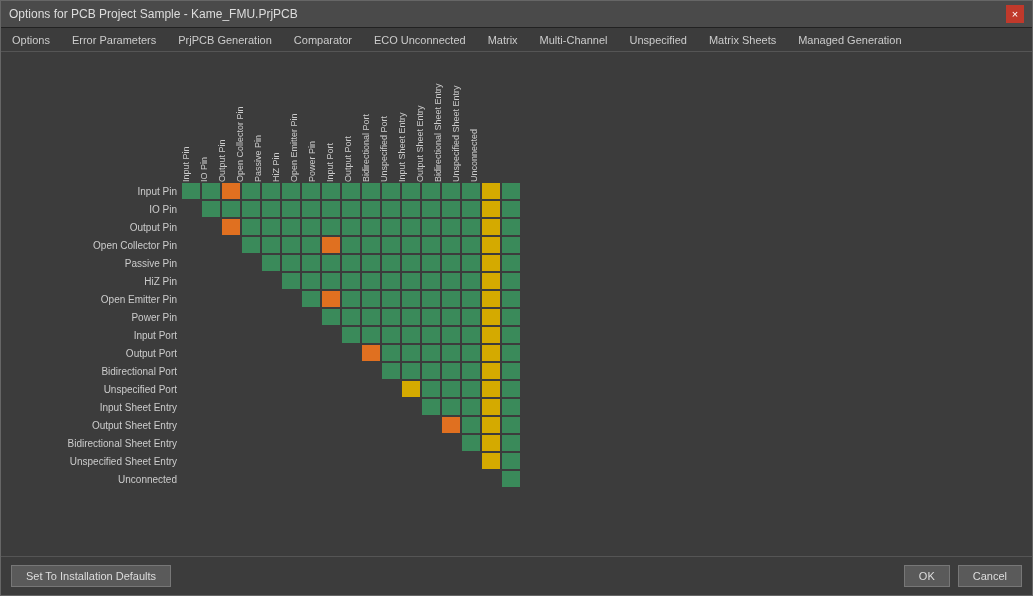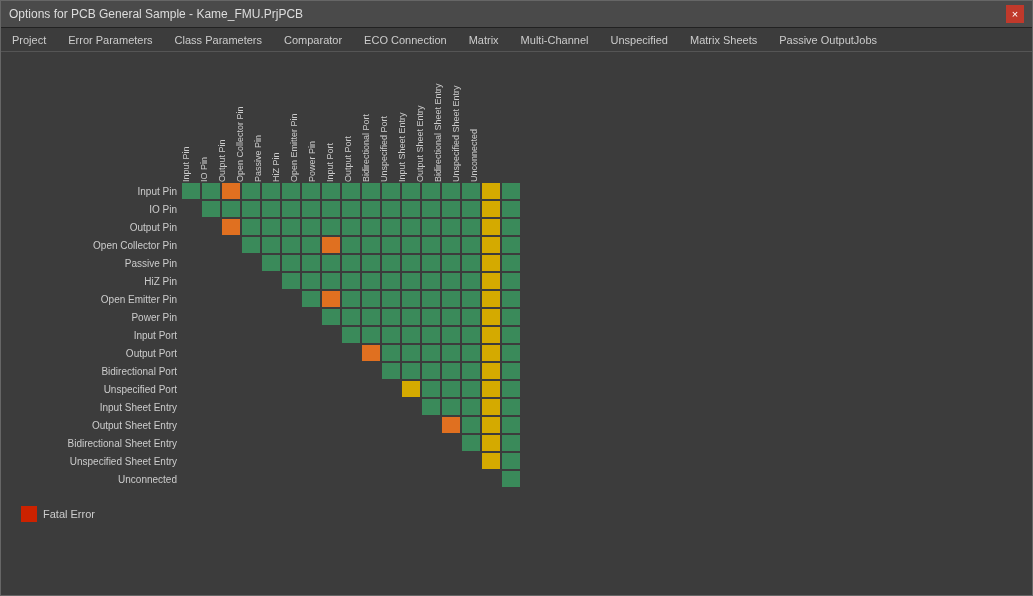--- a/index.html
+++ b/index.html
@@ -93,35 +93,35 @@
     .ok-cancel {
       display: flex;
       gap: 8px;
     }
   </style>
 </head>
 <body>
 
 <div class="dialog">
   <div class="title-bar">
-    <span class="title-bar-text">Options for PCB General Sample - Kame_FMU.PrjPCB</span>
+    <span class="title-bar-text">Options for PCB Project Sample - Kame_FMU.PrjPCB</span>
     <button class="close-btn">×</button>
   </div>
 
   <div class="tabs">
-    <div class="tab">Project</div>
+    <div class="tab">Options</div>
     <div class="tab">Error Parameters</div>
-    <div class="tab">Class Parameters</div>
+    <div class="tab">PrjPCB Generation</div>
     <div class="tab">Comparator</div>
-    <div class="tab">ECO Connection</div>
+    <div class="tab">ECO Unconnected</div>
     <div class="tab">Matrix</div>
     <div class="tab">Multi-Channel</div>
     <div class="tab">Unspecified</div>
     <div class="tab">Matrix Sheets</div>
-    <div class="tab">Passive OutputJobs</div>
+    <div class="tab">Managed Generation</div>
   </div>
 
   <div class="content">
     <div style="display:flex; flex:1; overflow:hidden;">
 
       <div style="flex:1; overflow:auto;">
         <div style="position:relative; display:inline-block;">
           
           <div style="display:flex;">
 
@@ -519,24 +519,27 @@
             <div style="width:18px;height:16px;background:transparent;margin:1px;"></div>
             <div style="width:18px;height:16px;background:transparent;margin:1px;"></div>
             <div style="width:18px;height:16px;background:transparent;margin:1px;"></div>
             <div style="width:18px;height:16px;background:transparent;margin:1px;"></div>
             <div style="width:18px;height:16px;background:transparent;margin:1px;"></div>
             <div style="width:18px;height:16px;background:#3a8a5a;margin:1px;cursor:pointer;"></div>
           </div>
 
           
           <div style="margin-top:18px;margin-left:10px;">
-            <div style="display:flex;align-items:center;gap:6px;margin-bottom:5px;">
-              <div style="width:16px;height:16px;background:#cc2200;"></div>
-              <span style="color:#ccc;font-size:11px;">Fatal Error</span>
-            </div>
 
           </div>
         </div>
       </div>
     </div>
   </div>
 
+  <div class="footer">
+    <button class="footer-btn">Set To Installation Defaults</button>
+    <div class="ok-cancel">
+      <button class="footer-btn">OK</button>
+      <button class="footer-btn">Cancel</button>
+    </div>
+  </div>
 </div>
 
 </body></html>

